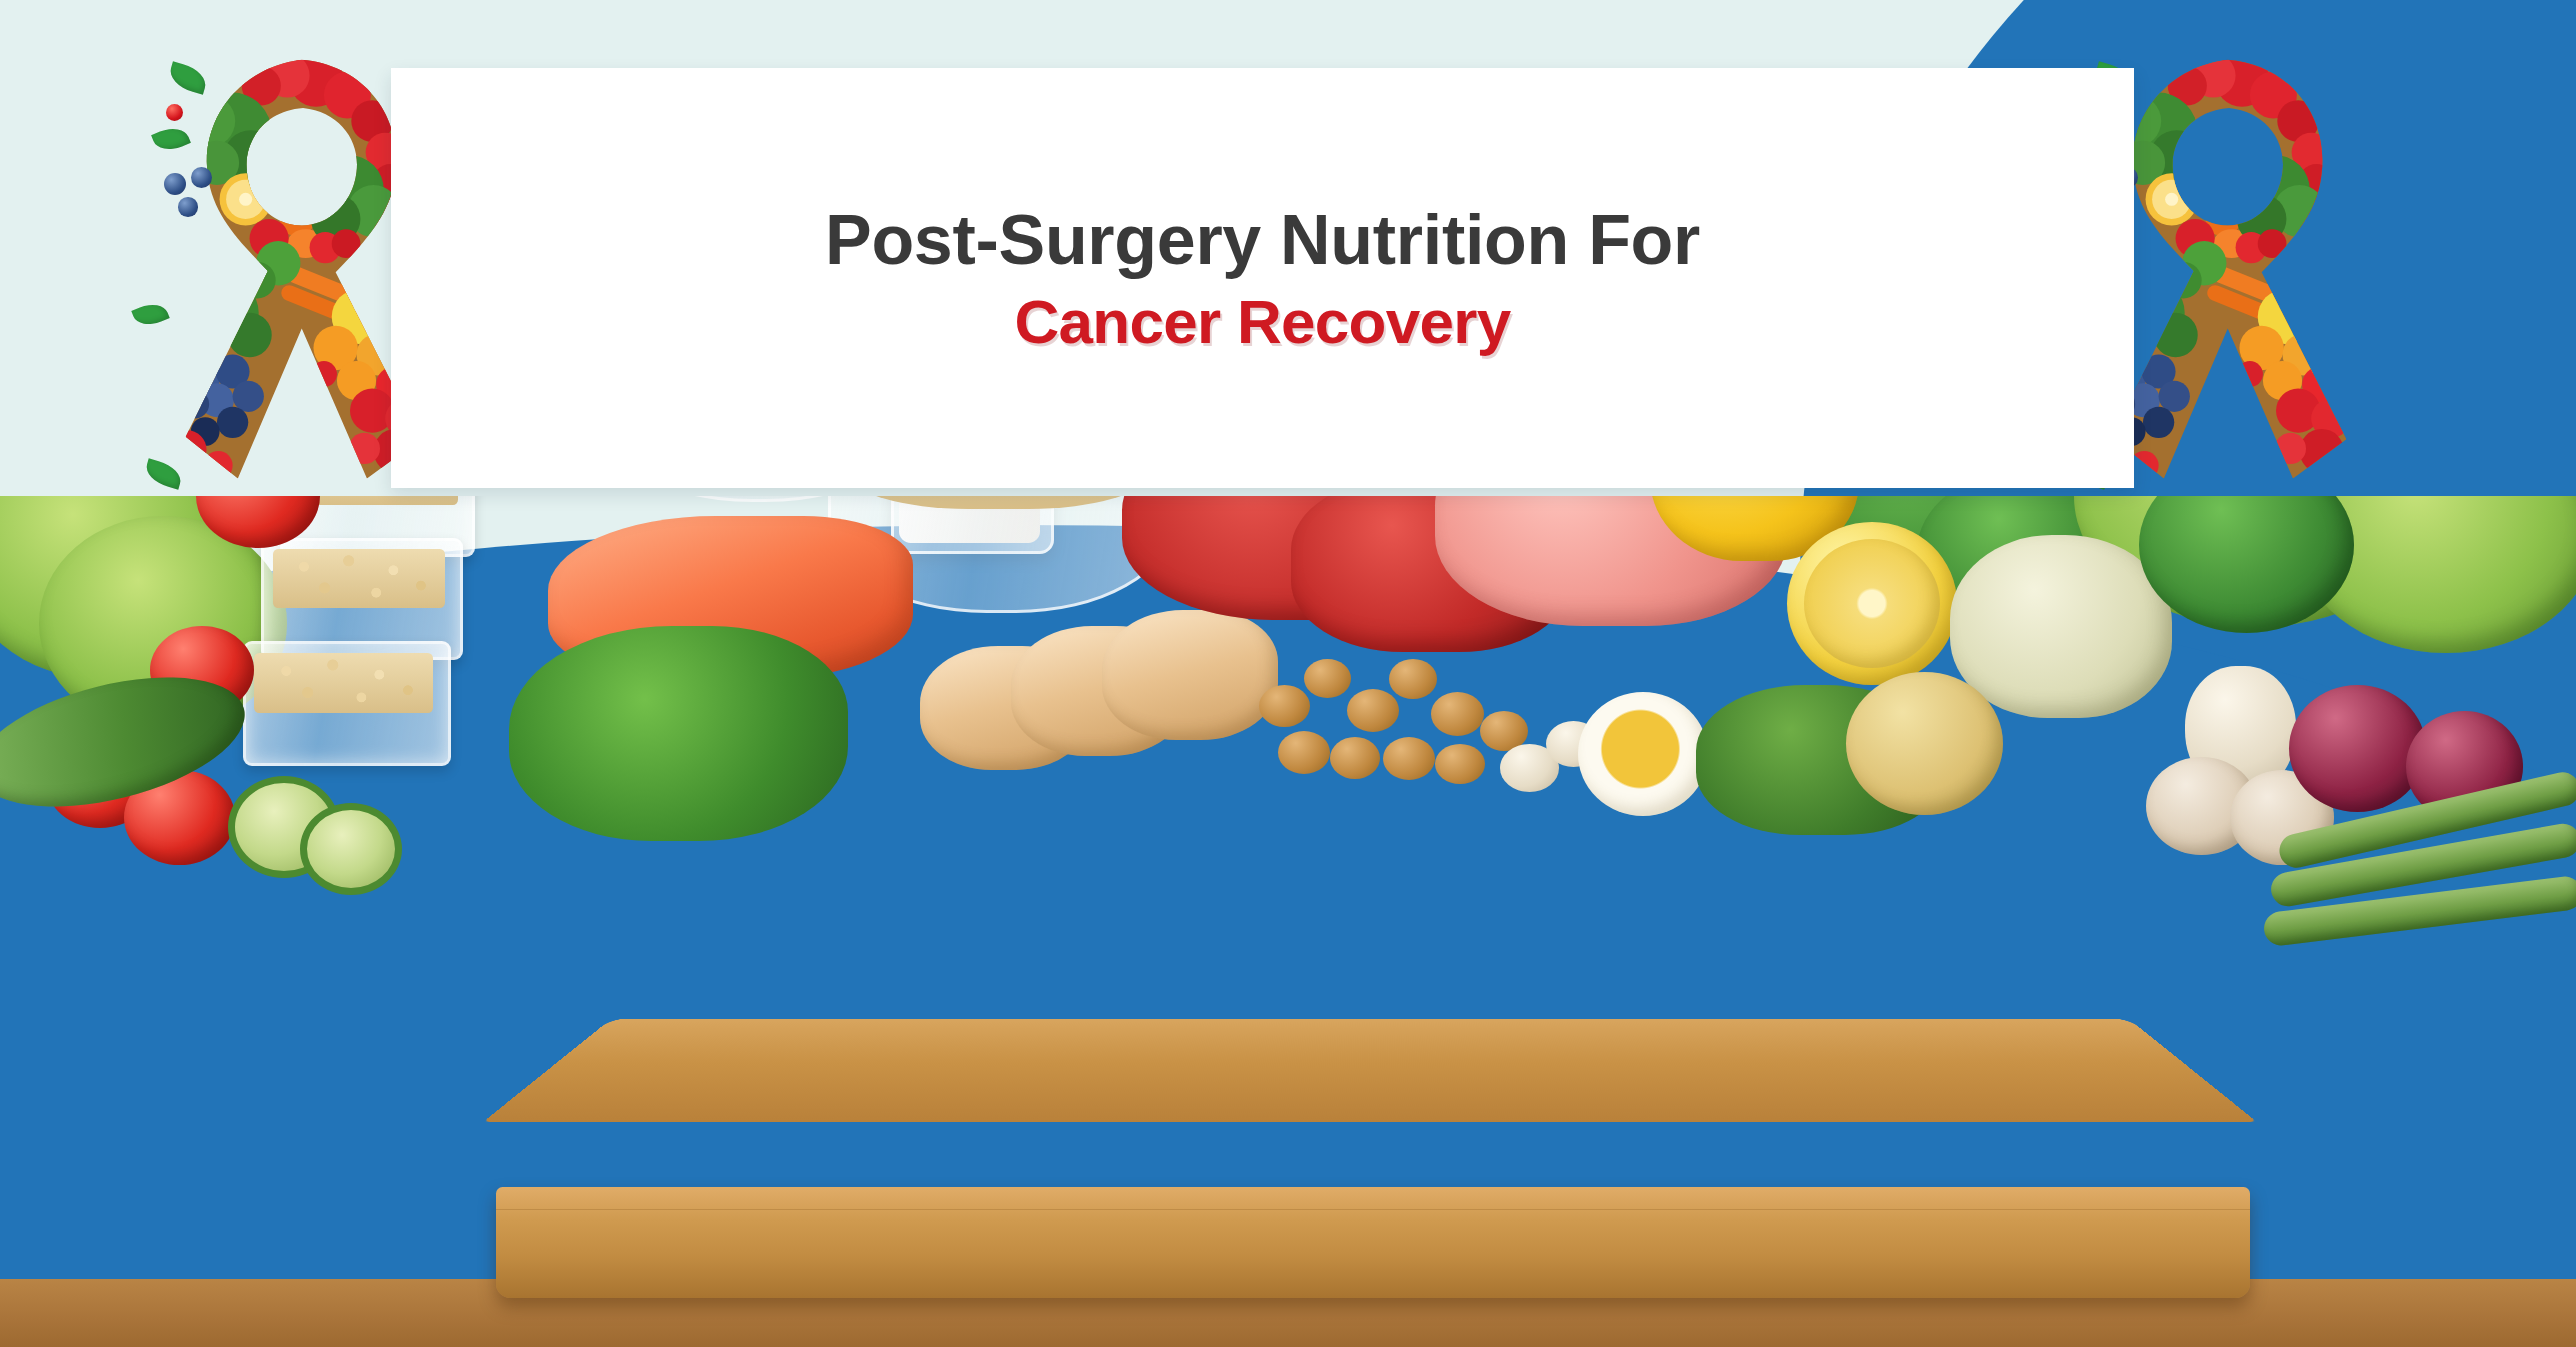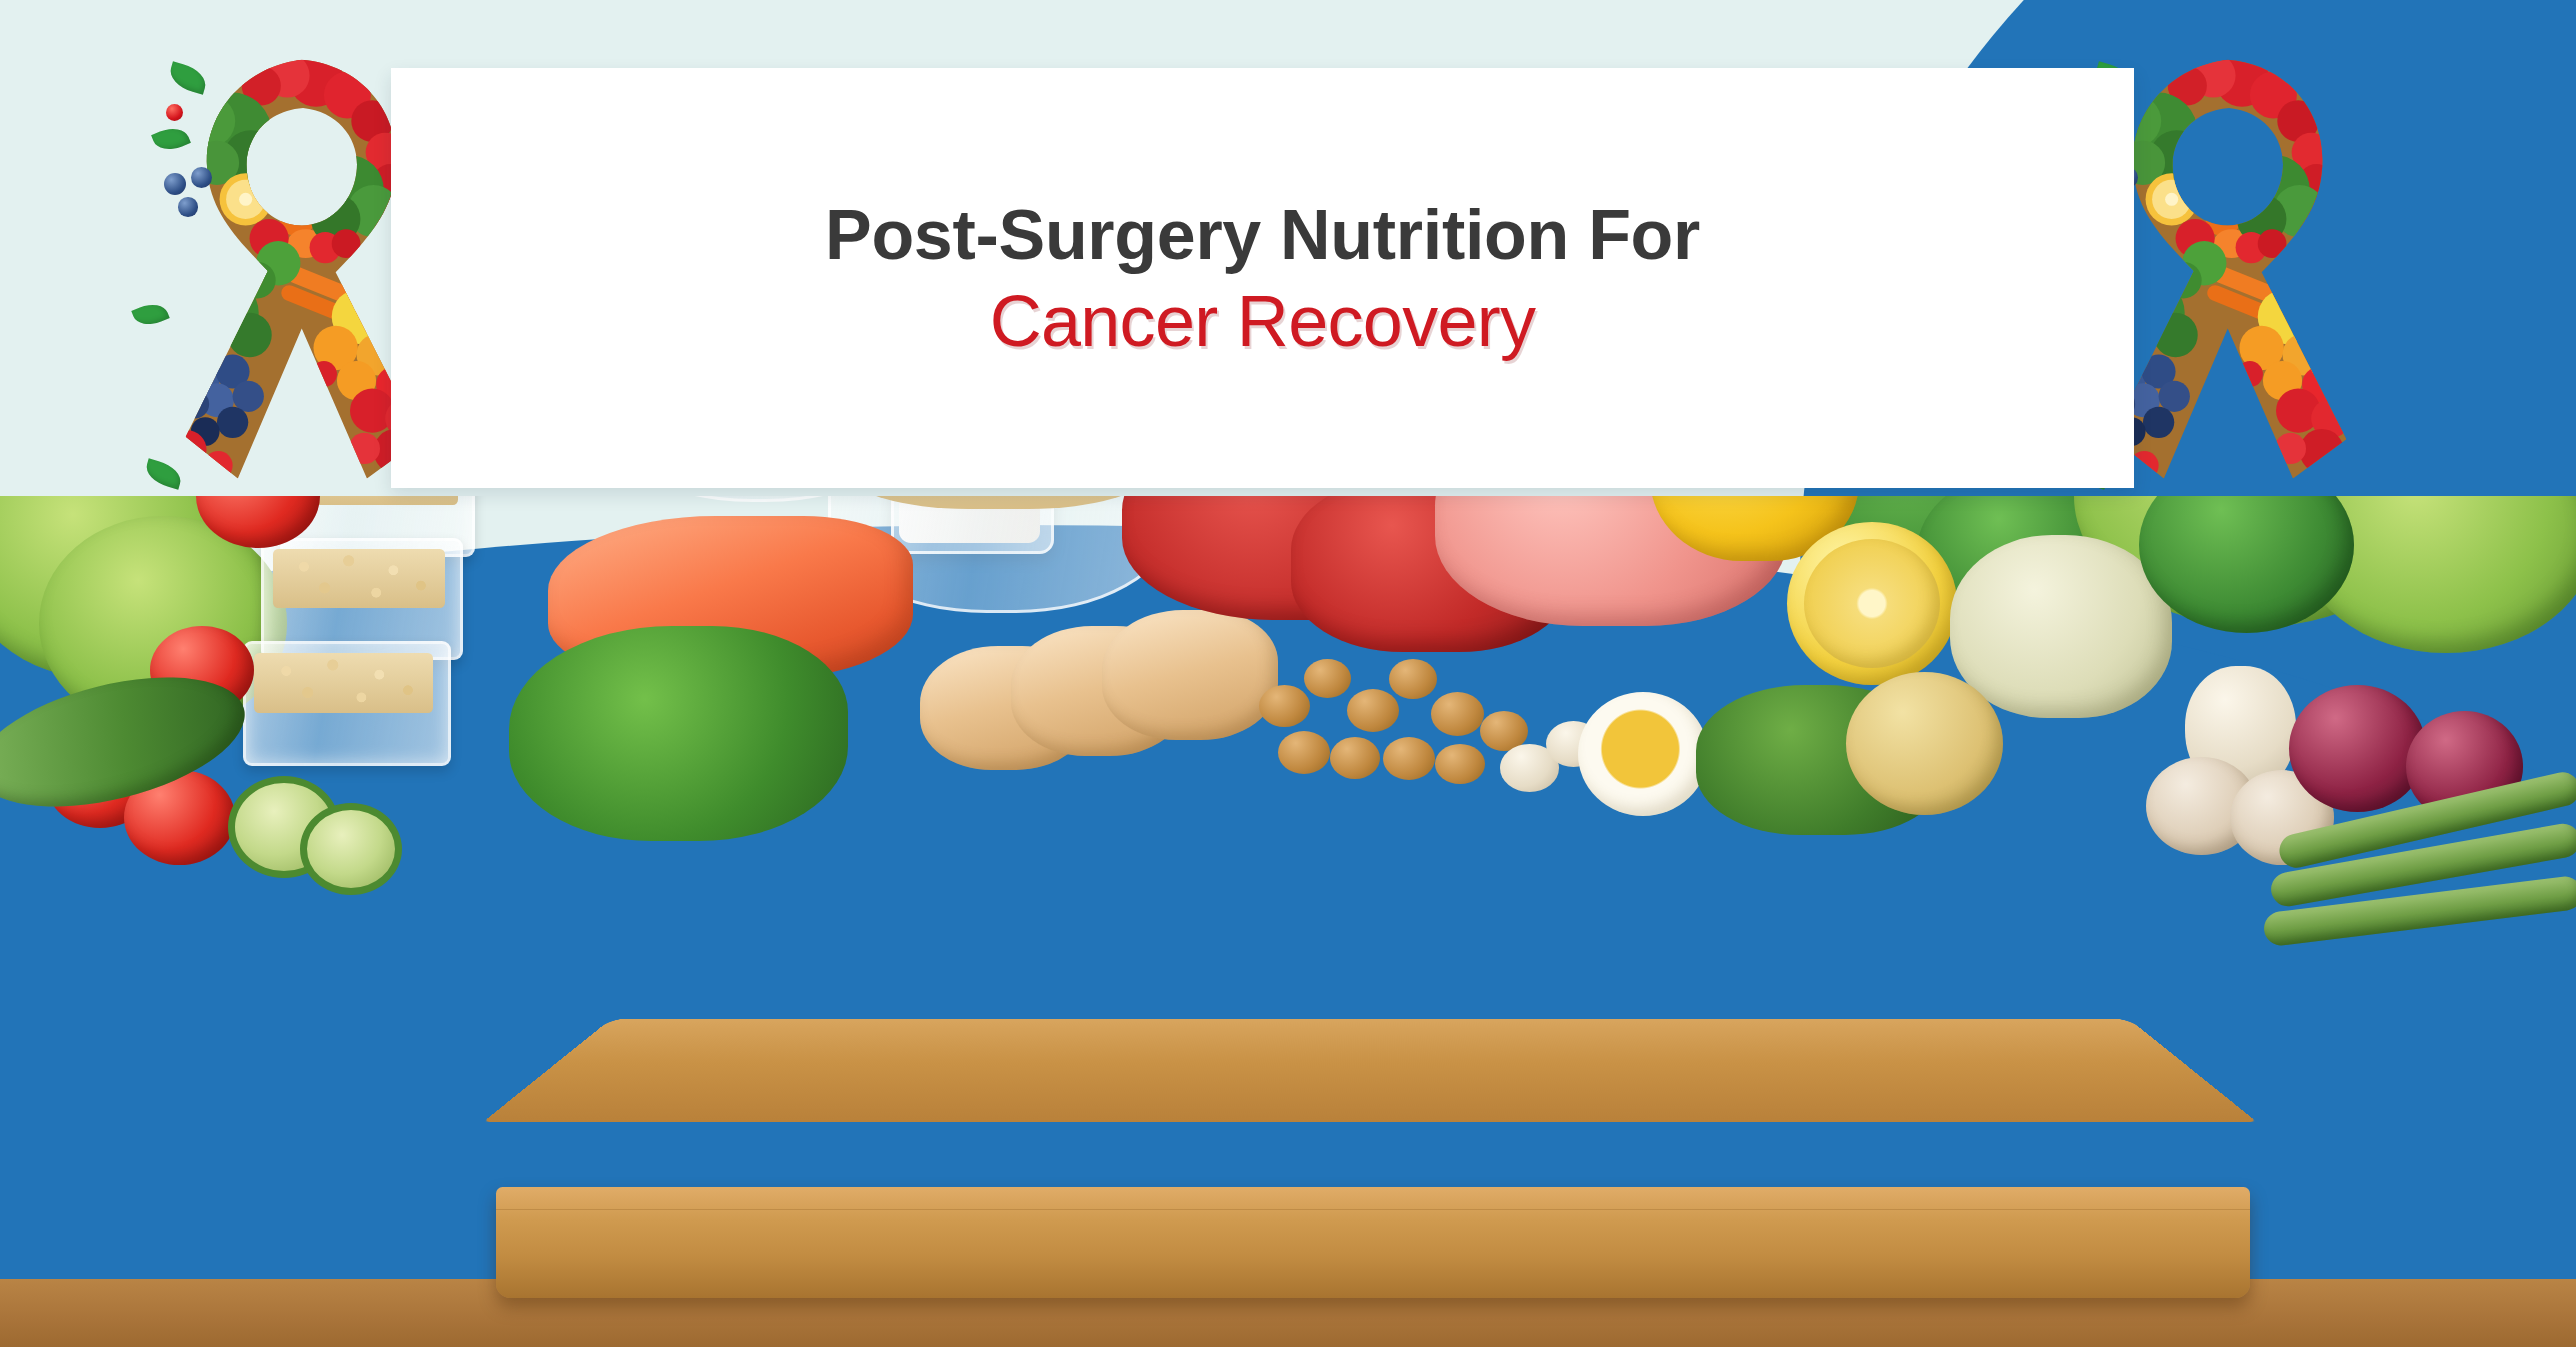--- a/index.html
+++ b/index.html
@@ -26,21 +26,21 @@
   }
   .banner-inner{
     position:absolute;inset:0;display:flex;flex-direction:column;
     align-items:center;justify-content:center;gap:2.6px;
   }
   .t-line1{
     font-size:70px;font-weight:700;color:#3a3a3a;letter-spacing:-0.3px;
     line-height:1.06;white-space:nowrap;
   }
   .t-line2{
-    font-size:72px;font-weight:400;color:#cf1a22;letter-spacing:-0.7px;
+    font-size:62px;font-weight:700;color:#cf1a22;letter-spacing:-0.7px;
     line-height:1.02;white-space:nowrap;margin-top:10px;
     text-shadow:2px 2.6px 0 rgba(120,10,14,.18);
   }
   .t-line3{
     font-size:68px;font-weight:700;color:#3a3a3a;letter-spacing:-0.4px;
     line-height:1.06;white-space:nowrap;margin-top:6.5px;
   }
 
   
   .ribbon-wrap{position:absolute;}

